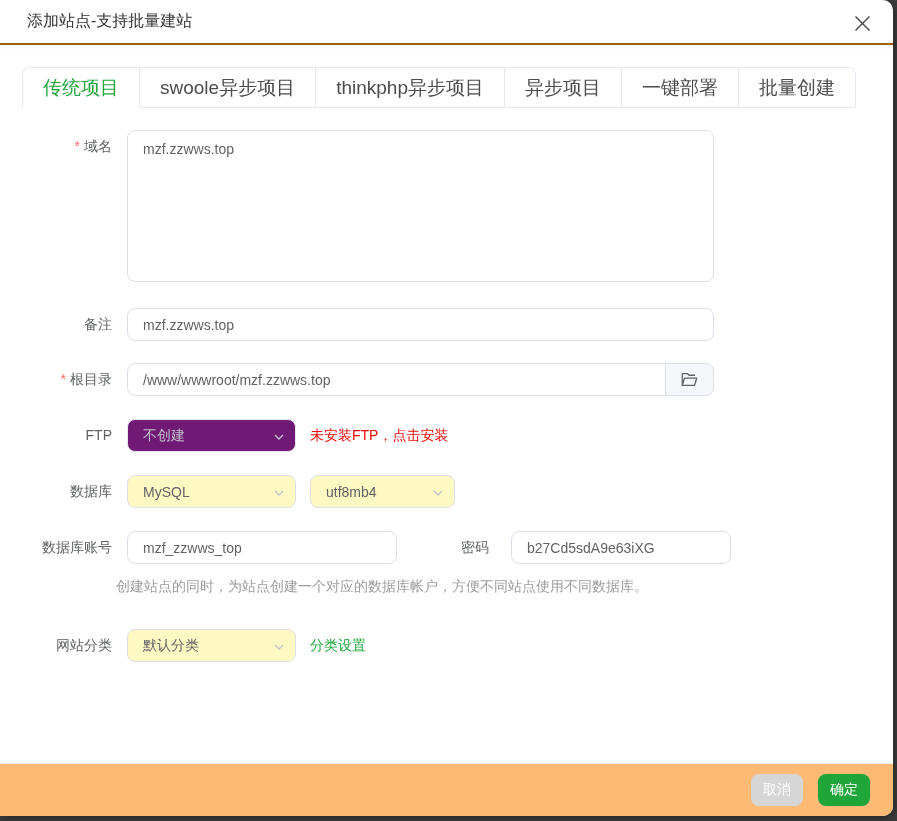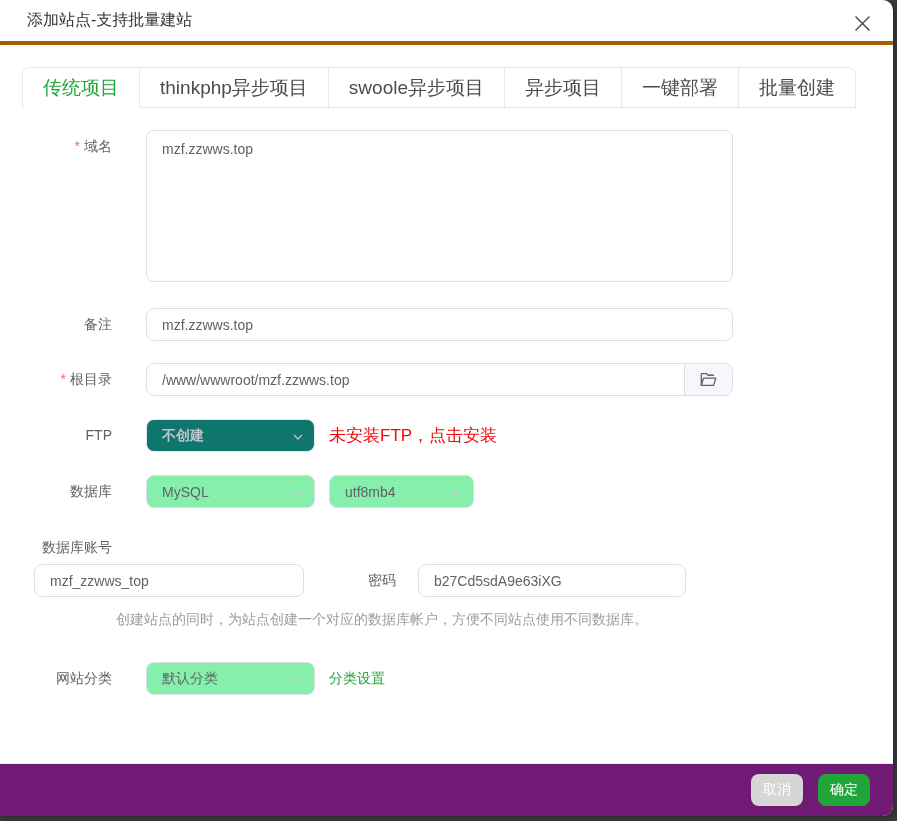--- a/index.html
+++ b/index.html
@@ -14,21 +14,21 @@
     width:893px; height:816px;
     background:#fff;
     border-radius:0 10px 10px 0;
     box-shadow:2px 2px 10px rgba(0,0,0,.35);
   }
   
   .dialog-header {
     height:45px;
     display:flex; align-items:center;
     padding:0 22px 0 27px;
-    border-bottom:4px solid #a16207;
+    border-bottom:2px solid #a16207;
     box-shadow:0 2px 5px rgba(0,0,0,.03);
     position:relative;
     border-radius:0 10px 0 0;
   }
   .dialog-title { font-size:16px; color:#333; font-weight:500; }
   .close-btn {
     position:absolute; right:20px; top:12px;
     width:22px; height:22px;
     display:flex; align-items:center; justify-content:center;
     cursor:pointer;
@@ -51,30 +51,30 @@
     cursor:pointer; white-space:nowrap;
     background:#fff;
   }
   .tab:last-child { border-right:none; }
   .tab.active { color:#20a53a; border-bottom-color:#fff; }
   
   .form { margin-top:22px; }
   .row { display:flex; align-items:flex-start; margin-bottom:23px; }
   .row-domain { margin-bottom:26px; }
   .row-note { margin-bottom:22px; }
-  .row-acct { margin-bottom:0;flex-direction:column; }
+  .row-acct { margin-bottom:0; }
   .row-php { margin-bottom:24px; }
   .label {
     flex:none; width:112px;
     text-align:right;
     font-size:14px; color:#606266;
     line-height:33px; white-space:nowrap;
   }
   .req { color:#f56c6c; margin-right:4px; font-size:14px; }
-  .control { margin-left:34px; display:flex; align-items:flex-end; }
+  .control { margin-left:15px; display:flex; align-items:flex-end; }
   .inp {
     height:33px;
     border:1px solid #dcdfe6; border-radius:8px;
     padding:0 15px;
     font-size:14px; color:#606266;
     font-family:inherit; outline:none; background:#fff;
   }
   textarea.inp {
     width:587px; height:152px;
     padding:7px 15px; resize:none; line-height:1.7;
@@ -85,40 +85,40 @@
   .root-addon {
     width:49px; margin-left:-1px;
     border:1px solid #dcdfe6; border-radius:0 8px 8px 0;
     background:#f5f7fa;
     display:flex; align-items:center; justify-content:center;
     cursor:pointer;
   }
   .select {
     width:169px; height:33px;
     border:1px solid #dcdfe6; border-radius:8px;
-    background:#86efac;
+    background:#fef9c3;
     padding:0 28px 0 15px;
     display:flex; align-items:center;
     font-size:14px; color:#606266;
     position:relative; cursor:pointer; white-space:nowrap;
   }
   .select .chev { position:absolute; right:10px; top:11px; }
-  .select.disabled { background:#0f766e; border-color:#e4e7ed; color:#c0c4cc; cursor:not-allowed;font-weight:bold; }
+  .select.disabled { background:#701a75; border-color:#e4e7ed; color:#c0c4cc; cursor:not-allowed; }
   .sel-charset { width:145px; margin-left:14px; }
-  .ftp-warning { margin-left:14px; line-height:33px; font-size:17px; color:#ef0808; cursor:pointer; }
+  .ftp-warning { margin-left:14px; line-height:33px; font-size:14px; color:#ef0808; cursor:pointer; }
   .w-acct { width:270px; }
   .pwd-label { margin-left:64px; font-size:14px; color:#606266; line-height:33px; }
-  .w-pwd { width:268px; margin-left:22px; }
+  .w-pwd { width:220px; margin-left:22px; }
   .help { margin:14px 0 33px 116px; font-size:14px; color:#9c9c9c; }
   .cat-link { margin-left:14px; line-height:33px; font-size:14px; color:#20a53a; cursor:pointer; }
   
   .dialog-footer {
     position:absolute; left:0; right:0; bottom:0;
     height:53px;
-    background:#701a75;
+    background:#fdba74;
     border-top:1px solid #ececec;
     border-radius:0 0 10px 0;
     display:flex; align-items:center; justify-content:flex-end;
     padding-right:23px;
   }
   .btn {
     height:32px; min-width:52px; padding:0 12px;
     border:none; border-radius:8px;
     font-size:14px; color:#fff;
     font-family:inherit; cursor:pointer;
@@ -136,22 +136,22 @@
     <span class="close-btn">
       <svg width="19" height="19" viewBox="0 0 19 19">
         <line x1="2.5" y1="2.5" x2="16.5" y2="16.5" stroke="#4d4d4d" stroke-width="1.5"></line>
         <line x1="16.5" y1="2.5" x2="2.5" y2="16.5" stroke="#4d4d4d" stroke-width="1.5"></line>
       </svg>
     </span>
   </div>
 
   <div class="tabs">
     <div class="tab active">传统项目</div>
+    <div class="tab">swoole异步项目</div>
     <div class="tab">thinkphp异步项目</div>
-    <div class="tab">swoole异步项目</div>
     <div class="tab">异步项目</div>
     <div class="tab">一键部署</div>
     <div class="tab">批量创建</div>
   </div>
 
   <div class="form">
 
     <div class="row row-domain">
       <div class="label">
         <span class="req">*</span><span>域名</span>

